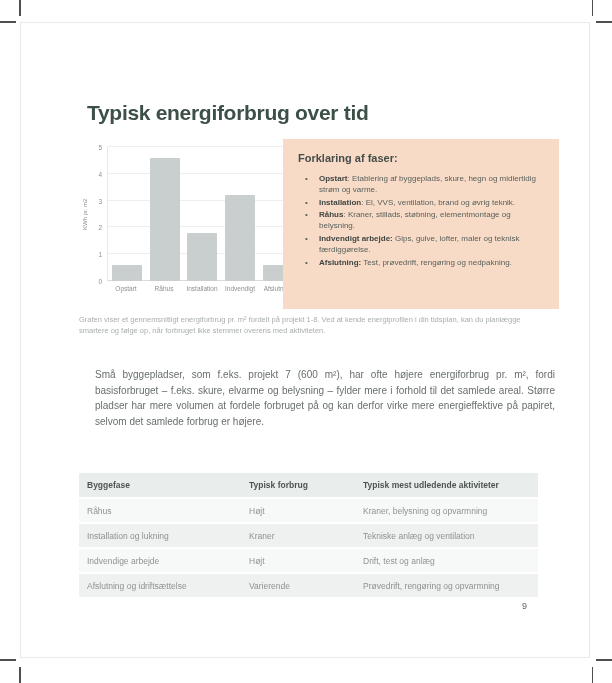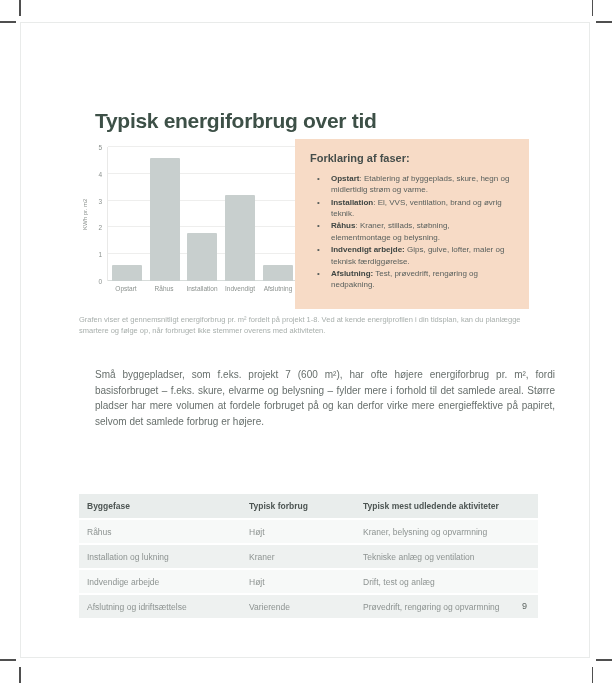--- a/index.html
+++ b/index.html
@@ -14,21 +14,21 @@
   .crop.tl-v{left:19px;top:0;}      .crop.tl-h{left:0;top:21px;}
   .crop.tr-v{left:591.5px;top:0;}   .crop.tr-h{left:596px;top:21px;}
   .crop.bl-v{left:19px;top:667px;}  .crop.bl-h{left:0;top:659px;}
   .crop.br-v{left:591.5px;top:667px;} .crop.br-h{left:596px;top:659px;}
 
   .page{
     position:absolute;left:20px;top:22px;width:570px;height:636px;
     background:#ffffff;border:1px solid #e9ebea;box-sizing:border-box;
   }
   .page-title{
-    position:absolute;left:58px;top:70px;margin:16px;
+    position:absolute;left:58px;top:70px;margin:8px;
     font-size:21px;font-weight:700;letter-spacing:-0.3px;color:#3d5047;
   }
 
   
   .chart{
     position:absolute;left:58px;top:124px;
     display:grid;grid-template-columns:11px 17px 190px;grid-template-rows:134px 16px;
   }
   .ylabel{
     grid-column:1;grid-row:1;display:flex;align-items:center;justify-content:center;
@@ -41,21 +41,21 @@
   .gridline{position:absolute;left:0;right:0;height:1px;background:#eeeeed;}
   .gridline.zero{background:#d7dcda;}
   .bars{position:absolute;left:0;right:0;top:0;bottom:0;display:flex;justify-content:center;align-items:flex-end;}
   .slot{width:38px;display:flex;justify-content:center;align-items:flex-end;height:100%;}
   .bar{width:30px;border-radius:1px 1px 0 0;}
   .xlabels{grid-column:3;grid-row:2;display:flex;justify-content:center;padding-top:4px;}
   .xlab{width:38px;text-align:center;font-size:6.5px;color:#8b918e;white-space:nowrap;}
 
   
   .explainer{
-    position:absolute;left:274px;top:116px;width:234px;height:170px;
+    position:absolute;left:262px;top:116px;width:276px;height:170px;
     box-sizing:border-box;padding:13px 15px 10px 15px;
   }
   .explainer h2{margin:0 0 9px 0;font-size:11px;font-weight:700;color:#454d4a;}
   .explainer ul{margin:4px;padding:0;list-style:none;}
   .explainer li{
     position:relative;padding-left:17px;margin:0 0 1px 0;
     font-size:8px;line-height:1.42;color:#585f5c;
   }
   .explainer li::before{content:"•";position:absolute;left:3px;top:0;color:#585f5c;font-size:8px;}
   .explainer li b{color:#3f4643;}
@@ -66,21 +66,21 @@
   }
   .body{
     position:absolute;left:58px;width:460px;margin:16px;
     font-size:10px;line-height:1.57;color:#676f6c;text-align:justify;
   }
   .p1{top:328px;}
   .p2{top:395px;}
 
   
   .phase-table{
-    position:absolute;left:58px;top:471px;width:459px;
+    position:absolute;left:58px;top:450px;width:459px;
     border-collapse:collapse;font-size:8.5px;table-layout:fixed;
   }
   .phase-table th{
     background:#e9edec;color:#4d5553;font-weight:700;text-align:left;
     padding:7px 4px 7px 8px;border-bottom:2px solid #ffffff;
   }
   .phase-table td{
     color:#8d9391;padding:6.5px 4px 6.5px 8px;border-bottom:2px solid #ffffff;
   }
   .phase-table tbody tr:nth-child(odd){background:#f7f9f8;}

